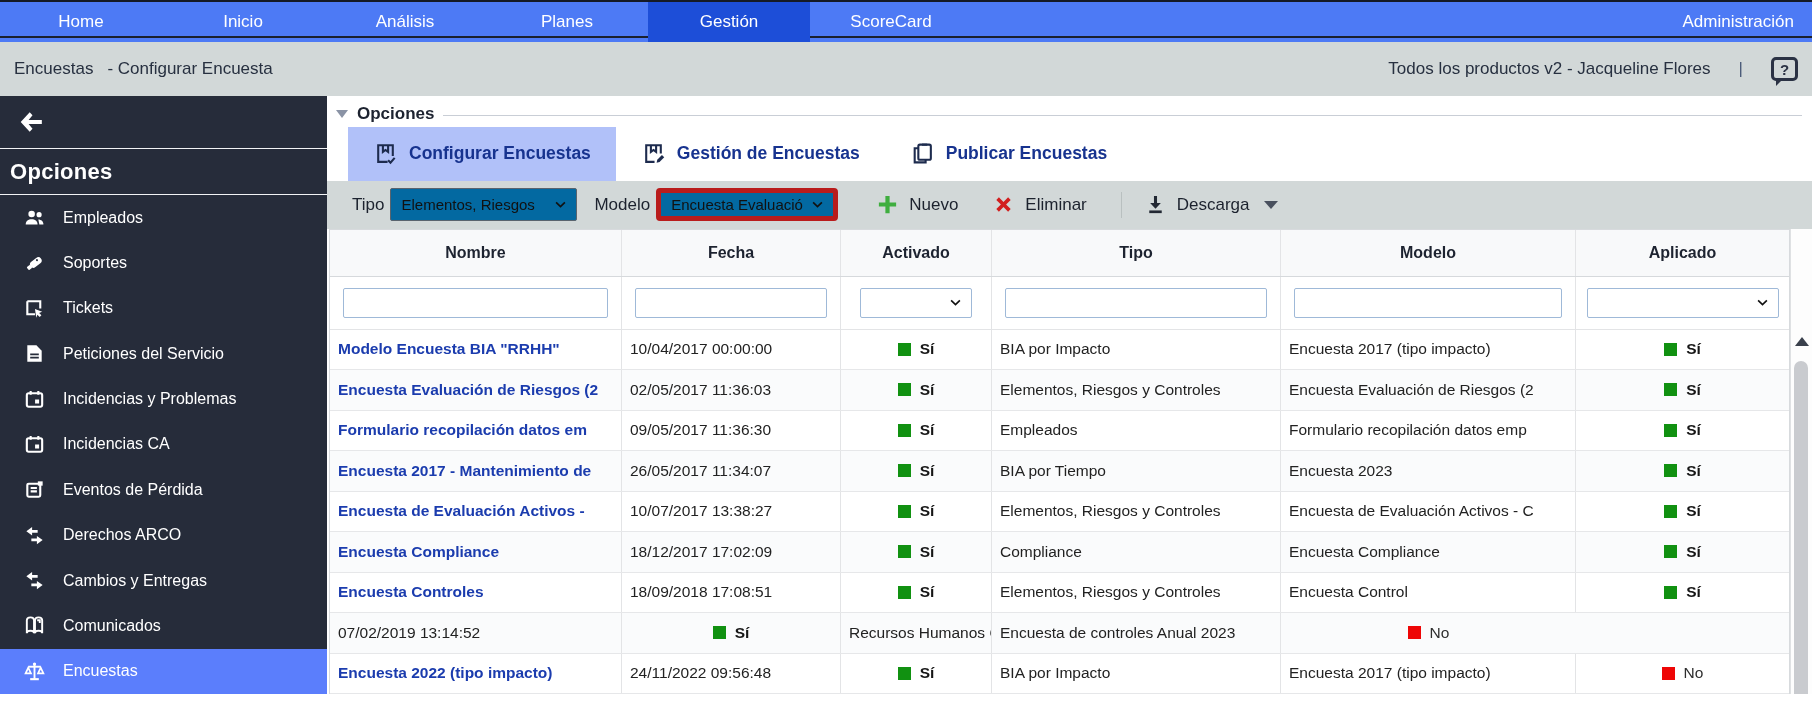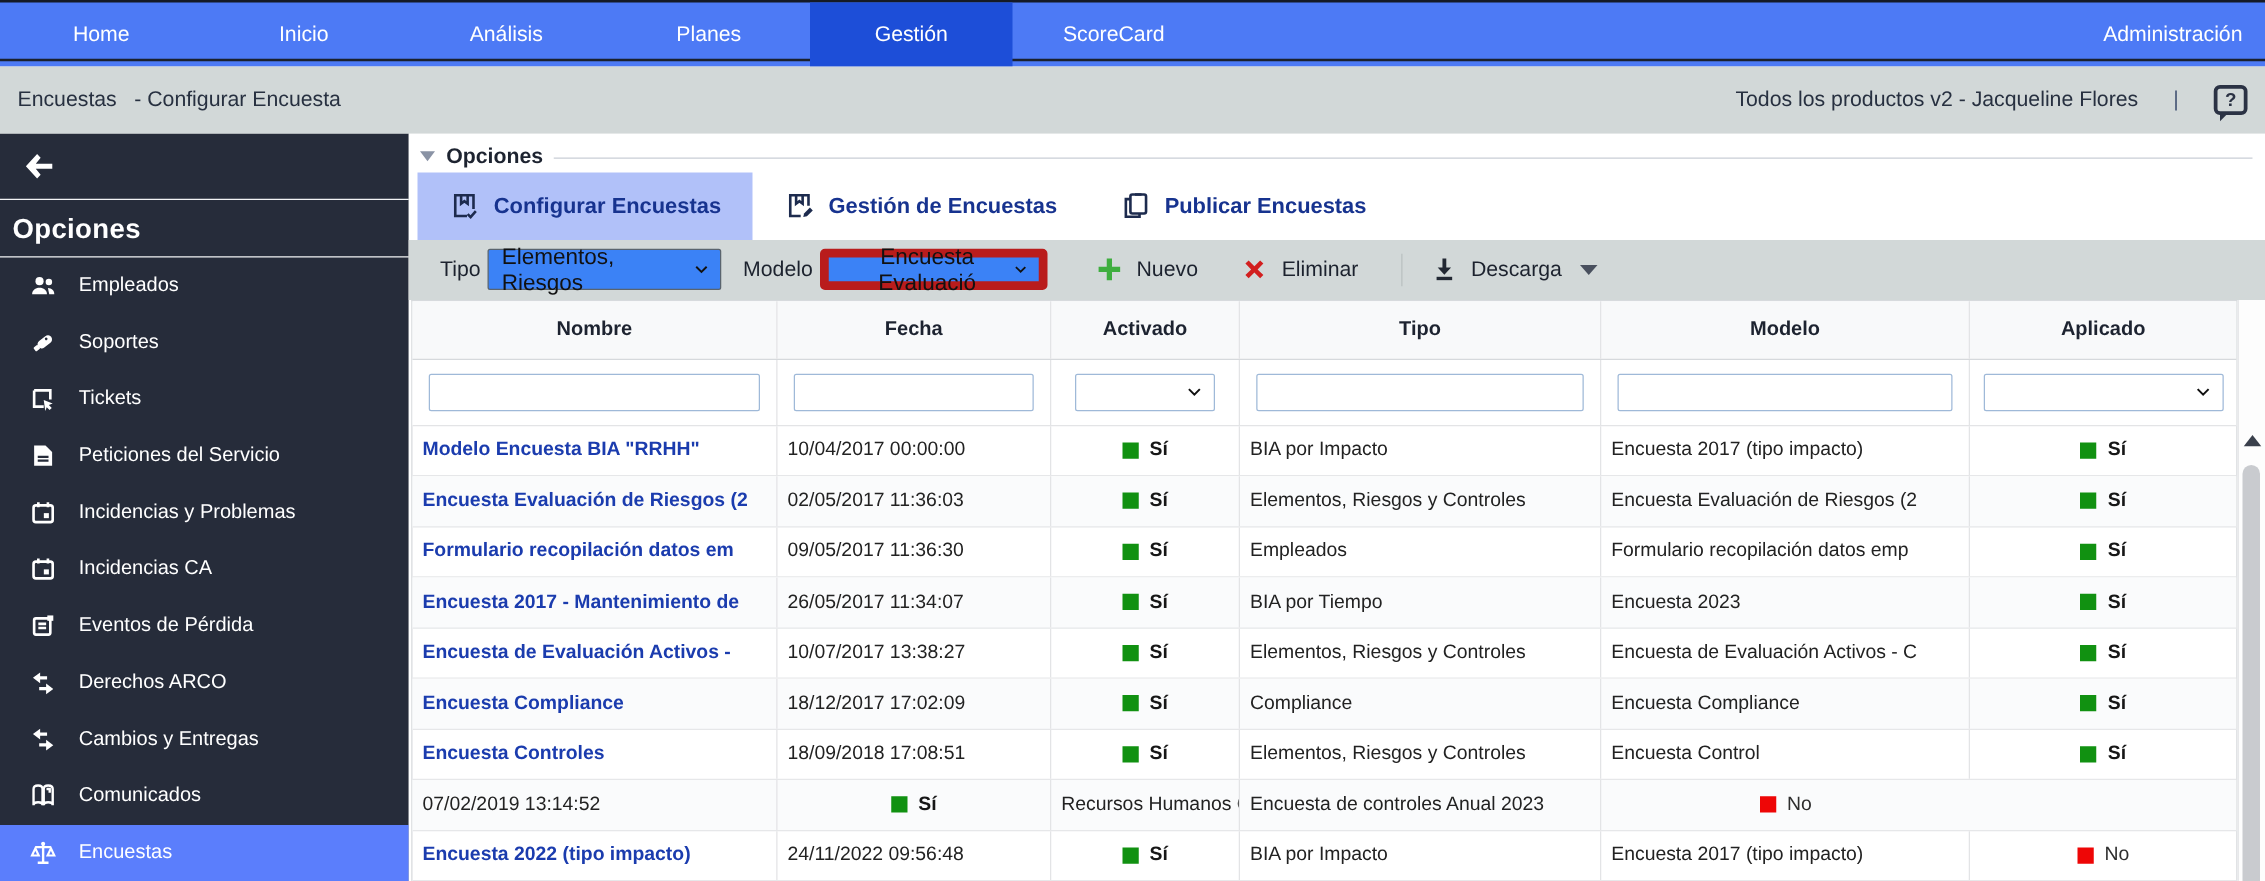--- a/index.html
+++ b/index.html
@@ -1,20 +1,20 @@
 <!DOCTYPE html>
 <html><head>
 <meta charset="utf-8">
 <style>
   * { margin:0; padding:0; box-sizing:border-box; }
   html,body { width:1812px; height:705px; overflow:hidden; background:#fff;
     font-family:"Liberation Sans", sans-serif; }
 
   
-  .topnav { height:53px; background:#4d7af5; display:flex; align-items:stretch;
+  .topnav { height:42px; background:#4d7af5; display:flex; align-items:stretch;
     position:relative; border-top:2px solid #151a26; }
   .topnav::after { content:""; position:absolute; left:0; right:0; bottom:4px;
     height:2px; background:#1a202e; }
   .nav-item { width:162px; display:flex; align-items:center; justify-content:center;
     color:#fff; font-size:17px; cursor:pointer; position:relative; z-index:2; }
   .nav-item.active { background:#1d4ed8; }
   .nav-spacer { flex:1; }
   .nav-item.right { width:auto; padding:0 18px; }
 
   
@@ -47,34 +47,34 @@
 
   
   .main { flex:1; background:#fff; display:flex; flex-direction:column; }
 
   .section-head { height:31px; display:flex; align-items:center; gap:9px; padding:6px 10px 0 9px; }
   .tri-down { width:0; height:0; border-left:6px solid transparent; border-right:6px solid transparent;
     border-top:8px solid #8a93a5; }
   .section-title { font-weight:bold; color:#1d2330; font-size:17px; white-space:nowrap; }
   .section-rule { flex:1; height:1px; background:#c9ced6; margin-top:2px; }
 
-  .tabs { height:54px; display:flex; align-items:stretch; padding-left:7px; }
+  .tabs { height:54px; display:flex; align-items:stretch; padding-left:21px; }
   .tab { display:flex; align-items:center; gap:11px; padding:0 25px; cursor:pointer;
     color:#17338f; font-weight:bold; font-size:17.5px; }
   .tab.active { background:#b1c1f9; }
   .tab svg { width:25px; height:25px; }
 
   .toolbar { height:48px; background:#d2d8d8; display:flex; align-items:center;
     padding-left:25px; font-size:17px; color:#1c222e; }
   .tool-label { margin-right:6px; }
-  .sel { background:#3b82f6; display:flex; align-items:center; justify-content:space-between;
-    height:33px; padding:0 8px 0 10px; font-size:18px; color:#111; cursor:pointer; }
+  .sel { background:#0369a1; display:flex; align-items:center; justify-content:space-between;
+    height:33px; padding:0 8px 0 10px; font-size:15px; color:#111; cursor:pointer; }
   .sel svg { width:15px; height:15px; }
   .sel-tipo { width:187px; border:1px solid #5a646e; border-radius:2px; margin-right:17px; }
-  .sel-modelo { width:182px; border:7px solid #b91c1c; border-radius:4px; margin-right:38px;text-align:center; }
+  .sel-modelo { width:182px; border:5px solid #b91c1c; border-radius:4px; margin-right:38px;text-align:center; }
   .tool-btn { display:flex; align-items:center; gap:10px; cursor:pointer; margin-right:34px; }
   .tool-btn svg { width:23px; height:23px; }
   .tool-sep { width:1px; height:26px; background:#b9c0c0; margin-right:22px; }
   .caret-down { width:0; height:0; border-left:7px solid transparent; border-right:7px solid transparent;
     border-top:8px solid #49505e; margin-left:4px; }
 
   
   .table-zone { flex:1; display:flex; margin-left:2px; }
   .grid { width:1461px; border:1px solid #d7dadd; border-bottom:none; display:flex; flex-direction:column; }
   .grid-row { display:grid; grid-template-columns:292px 219px 151px 289px 295px 1fr; }

